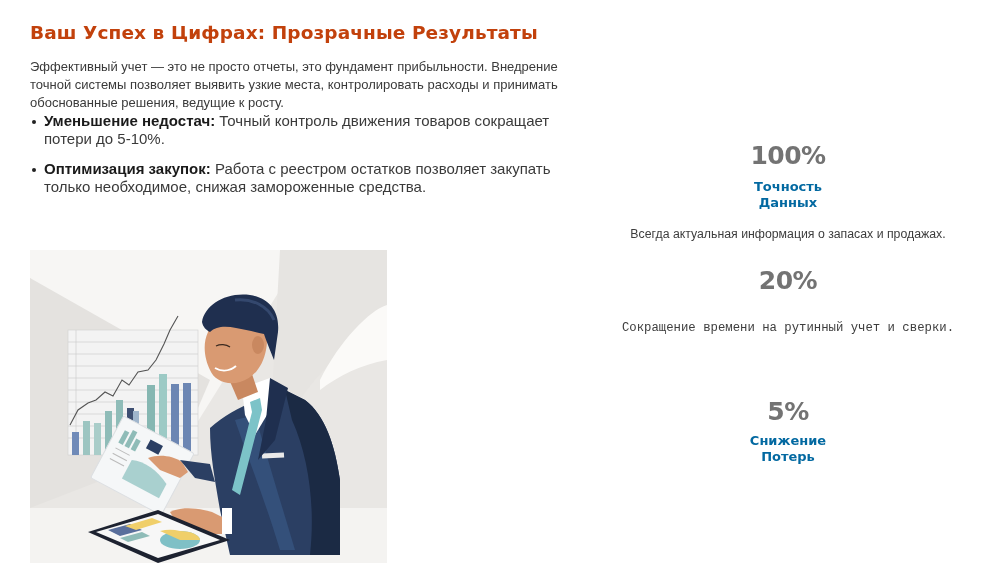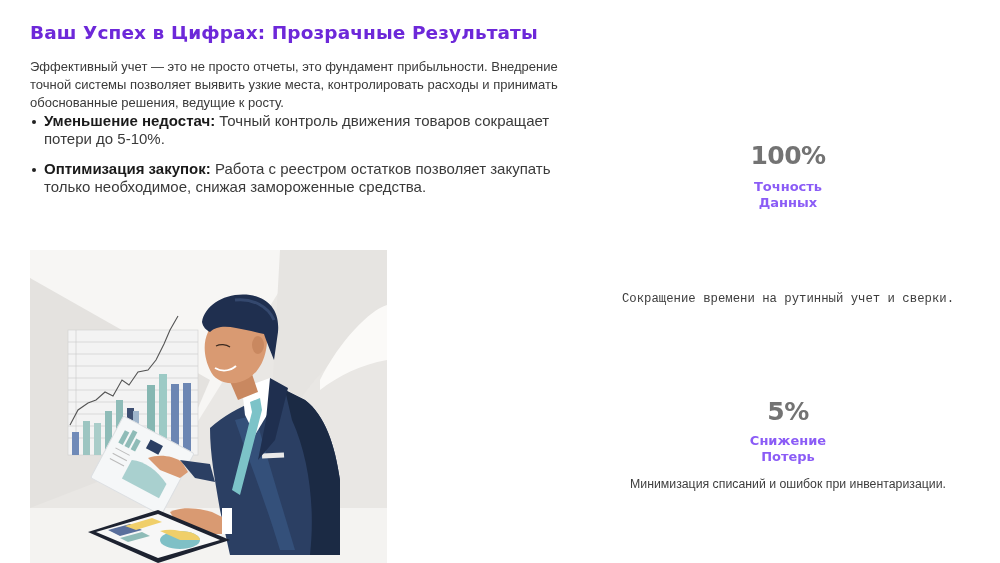--- a/index.html
+++ b/index.html
@@ -2,21 +2,21 @@
 <html><head>
 <meta charset="utf-8">
 <style>
   * { box-sizing: border-box; margin: 0; padding: 0; }
   html, body { width: 1000px; height: 563px; overflow: hidden; background: #ffffff; }
   body { position: relative; font-family: "DejaVu Sans", sans-serif; color: #333333; }
 
   .title {
     position: absolute; left: 30px; top: 22px;
     font-family: "DejaVu Sans", sans-serif; font-weight: bold;
-    font-size: 18.5px; color: #6d28d9; letter-spacing: 0.1px;
+    font-size: 18.5px; color: #c2410c; letter-spacing: 0.1px;
   }
   .intro {
     position: absolute; left: 30px; top: 58px; width: 570px;
     font-family: "Liberation Sans", sans-serif; font-size: 13px;
     line-height: 18px; color: #3a3a3a;
   }
   .bullets {
     position: absolute; left: 30px; top: 112px; width: 560px;
     list-style: none;
     font-family: "Liberation Sans", sans-serif; font-size: 15px;
@@ -38,21 +38,21 @@
 
   .stat {
     position: absolute; left: 620px; width: 336px; text-align: center;
   }
   .stat .value {
     font-family: "DejaVu Sans", sans-serif; font-weight: bold;
     font-size: 25px; color: #737373; letter-spacing: -0.5px;
   }
   .stat .label {
     font-family: "DejaVu Sans", sans-serif; font-weight: bold;
-    font-size: 13px; line-height: 16px; color: #8b5cf6;
+    font-size: 13px; line-height: 16px; color: #0369a1;
     width: 100px; margin: 0 auto;
   }
   .stat .desc {
     font-family: "Liberation Sans", sans-serif; font-size: 12.3px;
     color: #3d3d3d; white-space: nowrap;
   }
   .s1 .value { margin-top: 0; }
 </style>
 </head>
 <body>
@@ -154,23 +154,24 @@
       <ellipse cx="150" cy="290" rx="20" ry="9" fill="#7fc0c6"></ellipse>
       <path d="M150,281 A20,9 0 0 1 170,290 L150,290 Z" fill="#f0cf6a"></path>
       <path d="M130,281 A20,9 0 0 1 150,281 L150,290 Z" fill="#f0cf6a"></path>
     </g>
   </svg>
 </div>
 
 <div class="stat s1" style="top:141px;">
   <div class="value">100%</div>
   <div class="label" style="margin-top:9px;">Точность Данных</div>
+  <div class="desc" style="margin-top:16px;">Всегда актуальная информация о запасах и продажах.</div>
 </div>
 
 <div class="stat s2" style="top:266px;">
+  <div class="value">20%</div>
   <div class="desc" style="margin-top:26px;font-family:Liberation Mono, monospace;">Сокращение времени на рутинный учет и сверки.</div>
 </div>
 
 <div class="stat s3" style="top:397px;">
   <div class="value">5%</div>
   <div class="label" style="margin-top:7px;">Снижение Потерь</div>
-  <div class="desc" style="margin-top:12px;">Минимизация списаний и ошибок при инвентаризации.</div>
 </div>
 
 </body></html>

